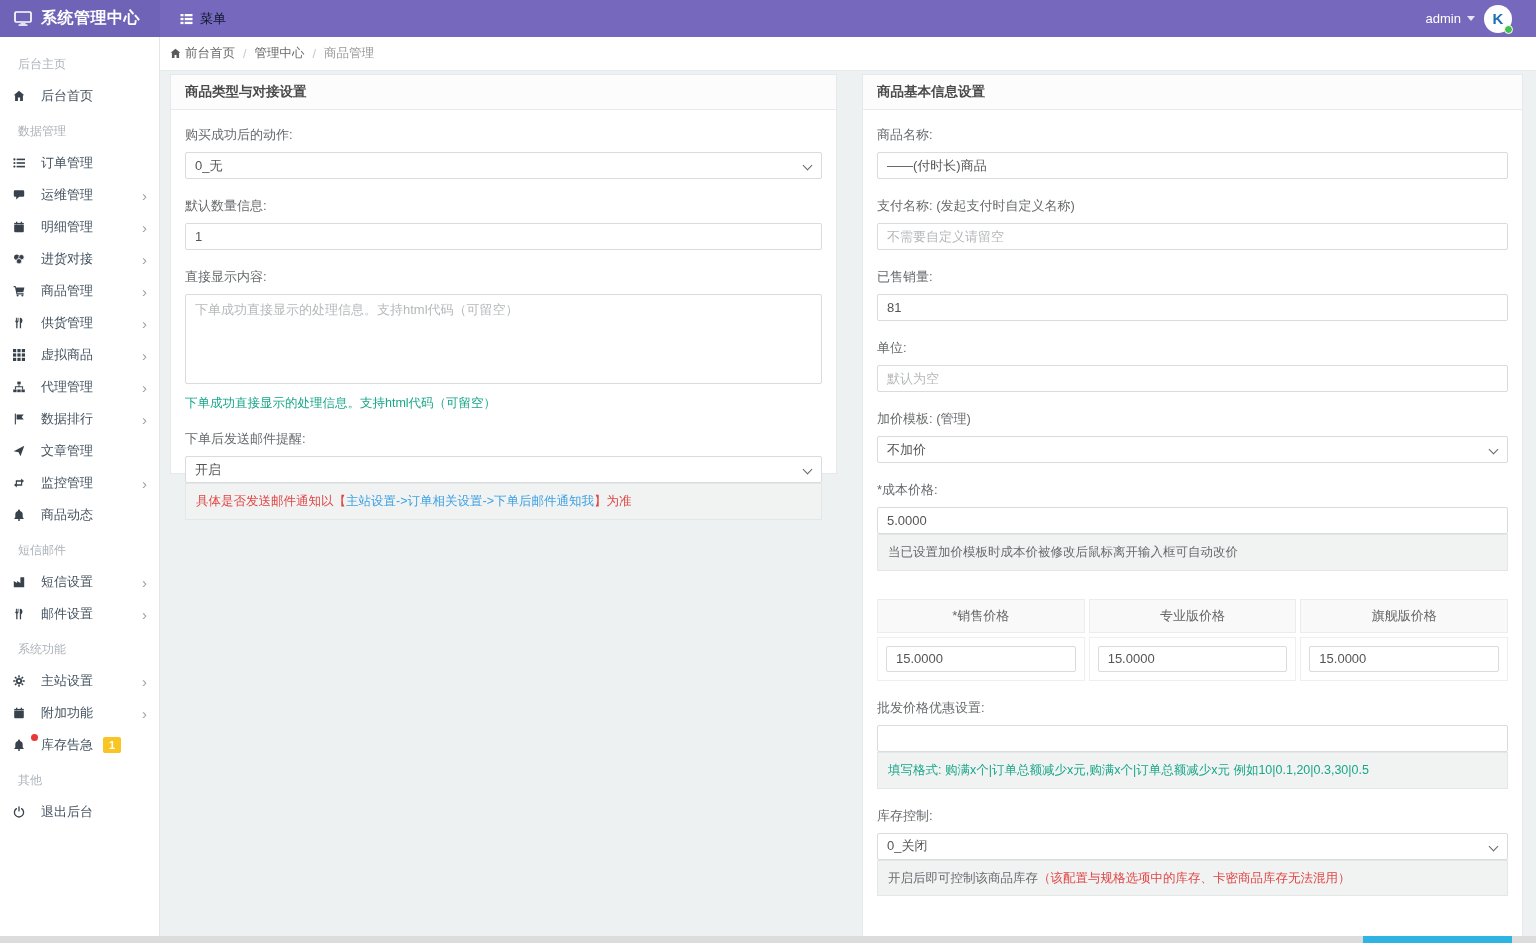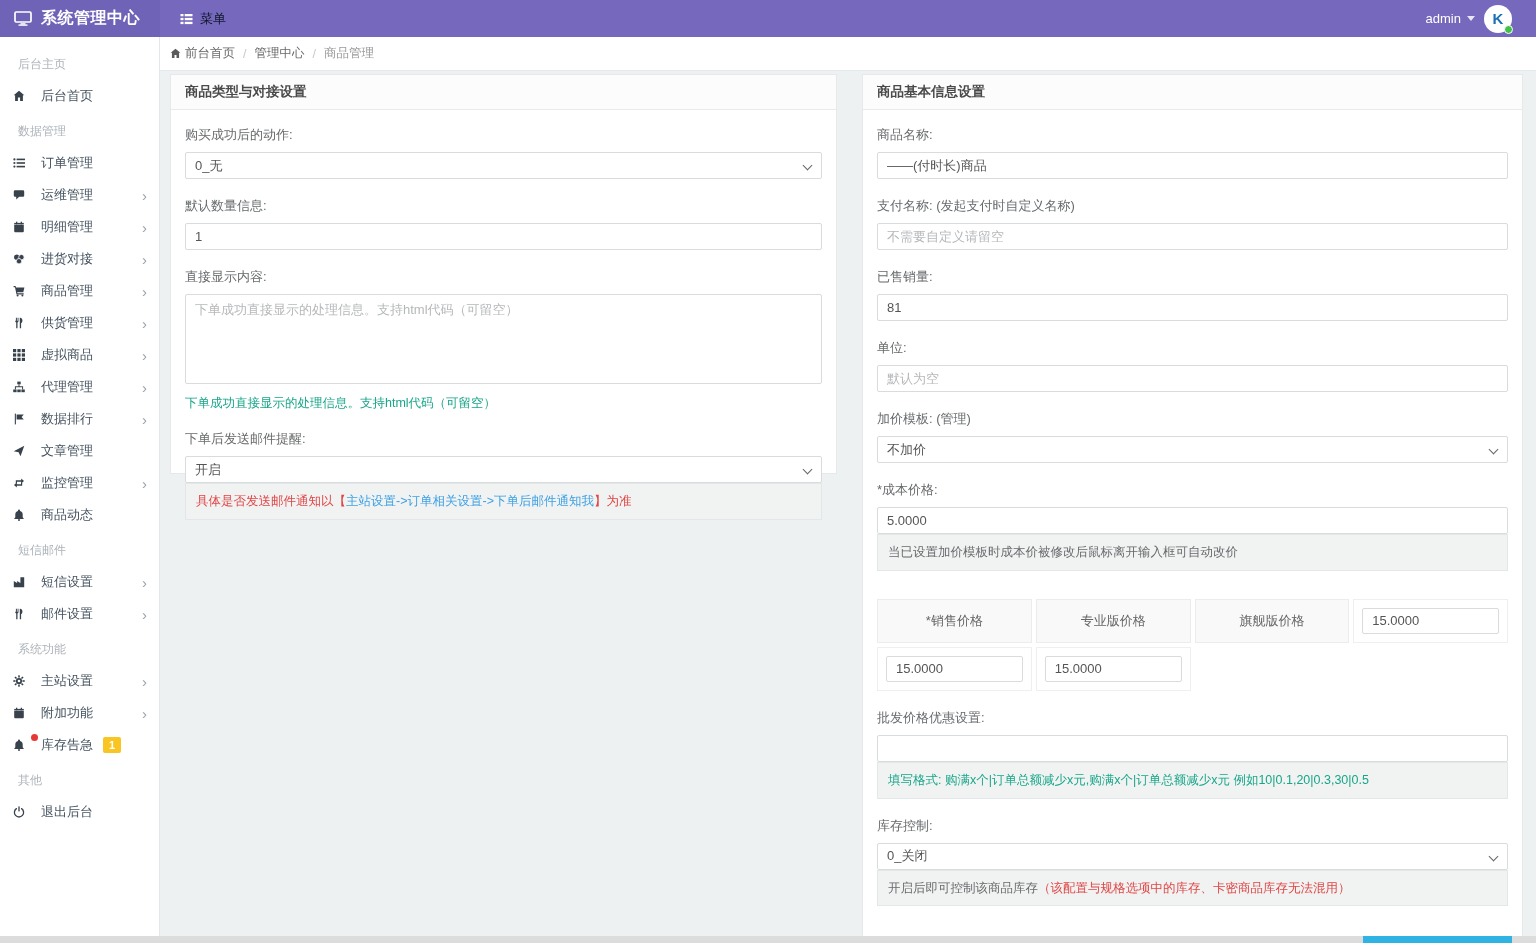--- a/index.html
+++ b/index.html
@@ -55,21 +55,21 @@
   .hintbox{background:#f1f3f3;border:1px solid #e4e7e8;padding:8px 10px;font-size:12.5px;color:#676a6c;line-height:1.5;}
   .green{color:#18a689;}
   .red{color:#e14545;}
   .blue{color:#3da0e3;}
   .gtext{font-size:12.5px;margin-top:8px;}
 
   
   .gridtbl{display:grid;gap:4px;margin-bottom:18px;}
   .gridtbl .hcell{background:#f9f9f9;border:1px solid #ececec;text-align:center;padding:7px 4px;color:#666;font-size:13px;display:flex;align-items:center;justify-content:center;gap:5px;}
   .gridtbl .vcell{background:#fff;border:1px solid #efefef;padding:8px;display:flex;align-items:center;justify-content:center;}
-  .ptable{grid-template-columns:1fr 1fr 1fr 1fr;margin-top:28px;}
+  .ptable{grid-template-columns:1fr 1fr 1fr;margin-top:28px;}
   .ptable .vcell .inp{height:26px;}
 
   
   .hscroll-track{position:absolute;left:0;bottom:0;width:1536px;height:7px;background:#dcdcdc;z-index:40;cursor:pointer;}
   .hscroll-thumb{position:absolute;left:1363px;top:0;width:149px;height:7px;background:#2fb3e2;}
 </style>
 </head>
 <body>
 
 <div class="topbar">

